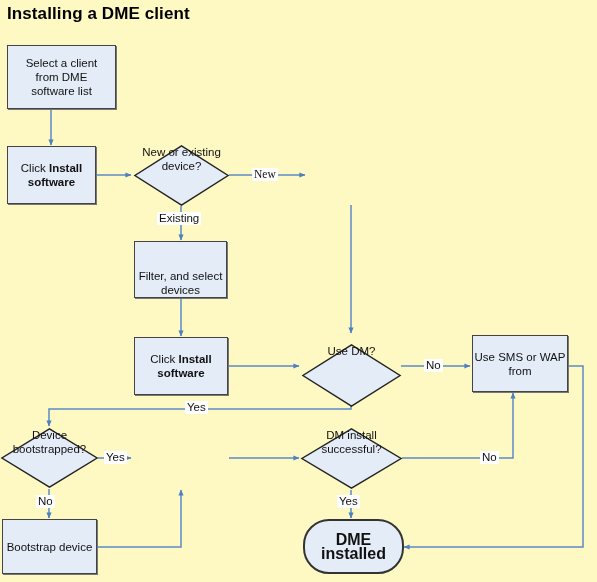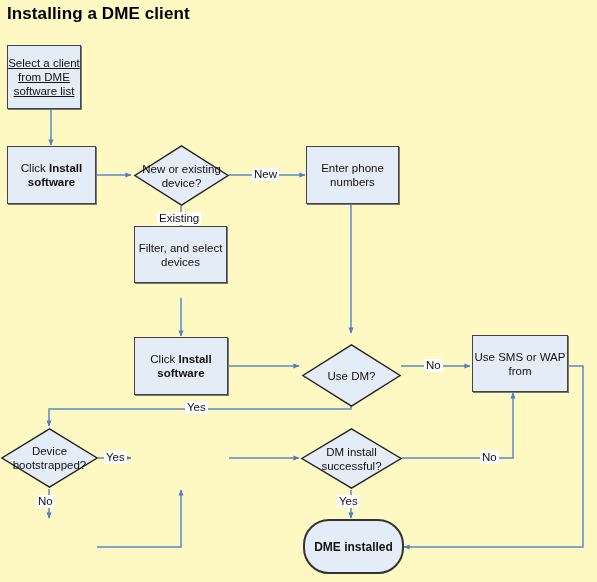--- a/index.html
+++ b/index.html
@@ -50,39 +50,38 @@
   .proc {
     background: #e4ecf7;
     border: 1.4px solid #444444;
     box-shadow: 1px 1px 0 #777;
   }
   .term {
     background: #e4ecf7;
     border: 2px solid #333333;
     border-radius: 26px;
     font-weight: bold;
-    font-size: 12px;
+    font-size: 16px;
   }
   .dia-wrap {
     position: absolute;
   }
   .dia-wrap svg {
     position: absolute;
     left: 0;
     top: 0;
     overflow: visible;
   }
   .dia-label {
     position: absolute;
     left: 0;
     top: 0;
     width: 100%;
     height: 100%;
     display: flex;
-    align-items: center;
     justify-content: center;
     text-align: center;
     font-size: 11.5px;
     color: #111111;
     line-height: 14px;
   }
   .edge-label {
     position: absolute;
     font-size: 11.5px;
     color: #111111;
@@ -136,21 +135,21 @@
       <path d="M97,547 L181,547 L181,490"></path>
        up into use SMS or WAP push bottom --&gt;
       <path d="M402,458 L513,458 L513,393"></path>
        DME installed --&gt;
       <path d="M351,490 L351,518"></path>
       
       <path d="M569,366 L583,366 L583,547 L404,547"></path>
     </g>
   </svg>
 
-  <div class="node proc" style="left:7px; top:45px; width:74px; height:64px;text-decoration:underline;">
+  <div class="node proc" style="left:7px; top:45px; width:109px; height:64px;">
     <div>
       <span class="nl">Select a client</span>
       <span class="nl">from DME</span>
       <span class="nl">software list</span>
     </div>
   </div>
 
   <div class="node proc" style="left:7px; top:146px; width:89px; height:58px;">
     <div>
       <span class="nl"><span>Click </span><b class="ib">Install</b></span>
@@ -163,28 +162,22 @@
       <polygon points="47.5,0.9 94.1,30.5 47.5,60.1 0.9,30.5" fill="#e4ecf7" stroke="#222222" stroke-width="1.4"></polygon>
     </svg>
     <div class="dia-label">
       <div>
         <span class="nl">New or existing</span>
         <span class="nl">device?</span>
       </div>
     </div>
   </div>
 
-  <div class="node proc" style="left:306px; top:146px; width:93px; height:58px;">
-    <div>
-      <span class="nl">Enter phone</span>
-      <span class="nl">numbers</span>
-    </div>
-  </div>
-
-  <div class="node proc" style="left:134px; top:226px; width:93px; height:57px;">
+
+  <div class="node proc" style="left:134px; top:241px; width:93px; height:57px;align-items:flex-end;">
     <div>
       <span class="nl">Filter, and select</span>
       <span class="nl">devices</span>
     </div>
   </div>
 
   <div class="node proc" style="left:134px; top:337px; width:94px; height:58px;">
     <div>
       <span class="nl"><span>Click </span><b class="ib">Install</b></span>
       <span class="nl" style="font-weight:bold;">software</span>
@@ -227,26 +220,31 @@
       <polygon points="50.5,0.9 100.1,30.5 50.5,60.1 0.9,30.5" fill="#e4ecf7" stroke="#222222" stroke-width="1.4"></polygon>
     </svg>
     <div class="dia-label">
       <div>
         <span class="nl">DM install</span>
         <span class="nl">successful?</span>
       </div>
     </div>
   </div>
 
+  <div class="node proc" style="left:2px; top:519px; width:95px; height:55px;">
+    <div>
+      <span class="nl">Bootstrap device</span>
+    </div>
+  </div>
 
   <div class="node term" style="left:303px; top:519px; width:101px; height:55px;">
     <span>DME installed</span>
   </div>
 
-  <div class="edge-label" style="left:252px; top:168px;">New</div>
+  <div class="edge-label" style="left:252px; top:168px;font-family:Liberation Serif, serif;">New</div>
   <div class="edge-label" style="left:157px; top:212px;">Existing</div>
   <div class="edge-label" style="left:424px; top:359px;">No</div>
   <div class="edge-label" style="left:185px; top:401px;">Yes</div>
   <div class="edge-label" style="left:104px; top:451px;">Yes</div>
   <div class="edge-label" style="left:36px; top:495px;">No</div>
   <div class="edge-label" style="left:480px; top:451px;">No</div>
   <div class="edge-label" style="left:337px; top:495px;">Yes</div>
 
 </div>
 

